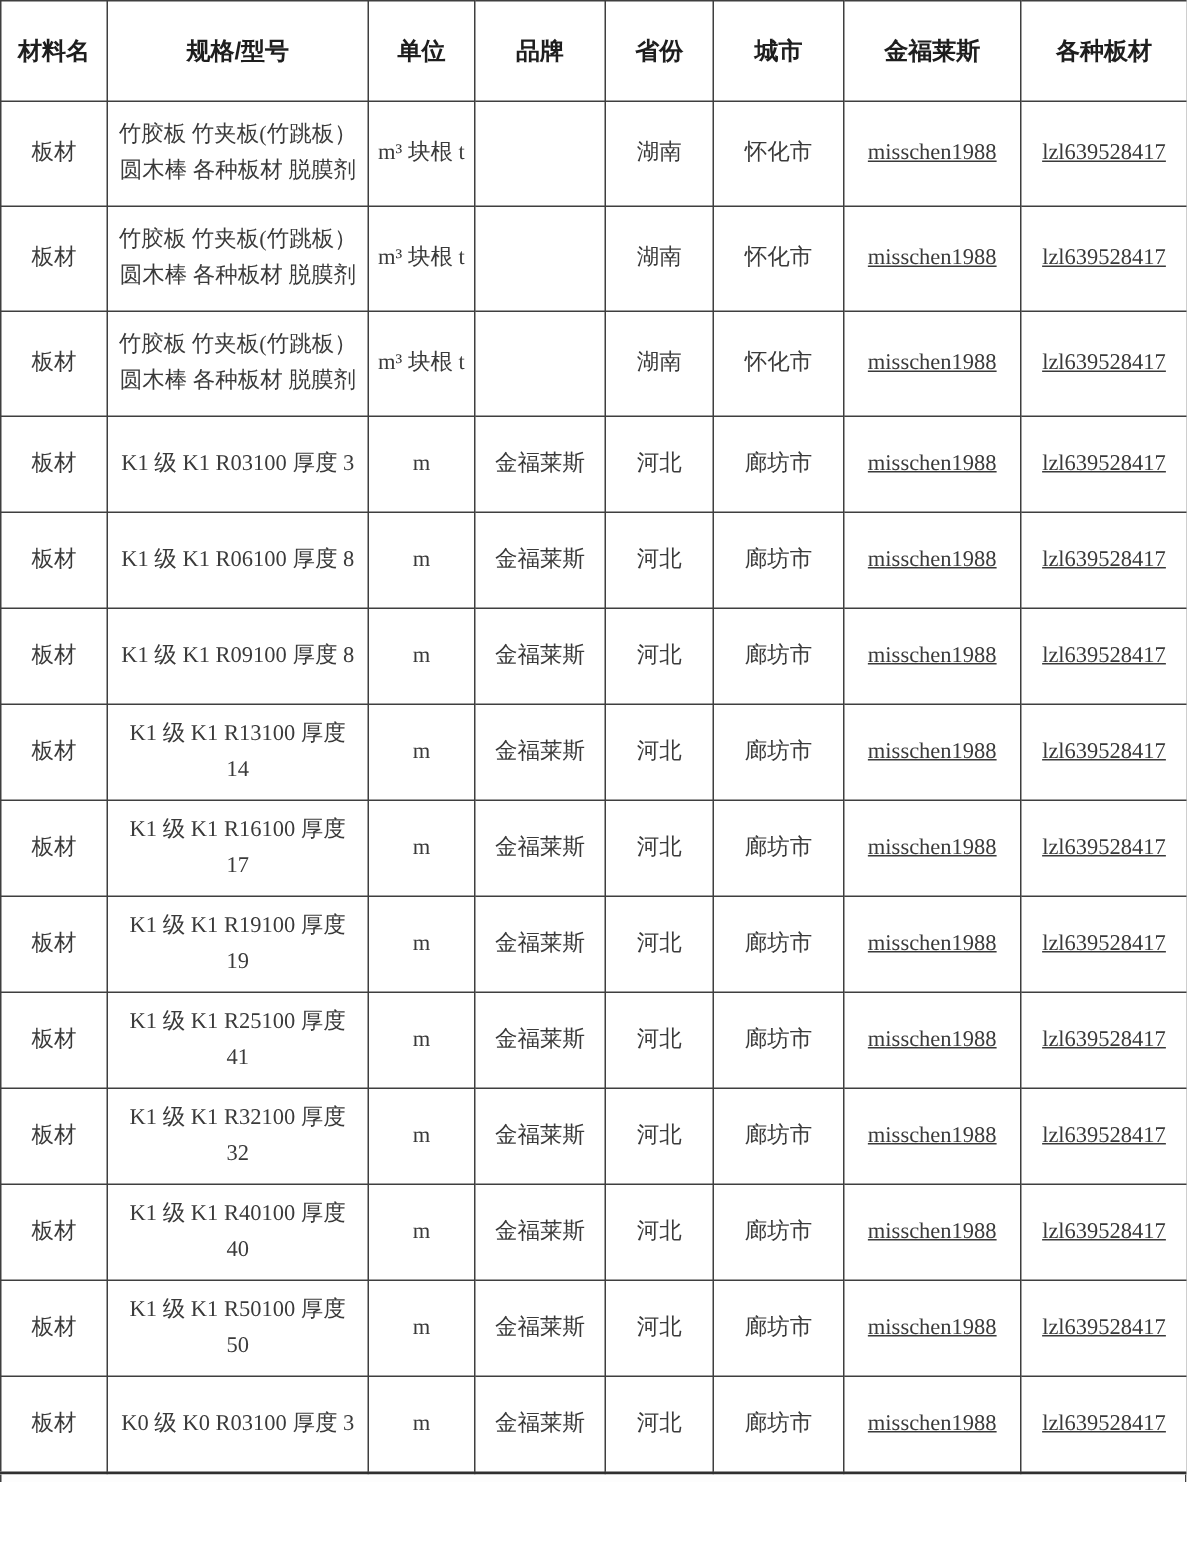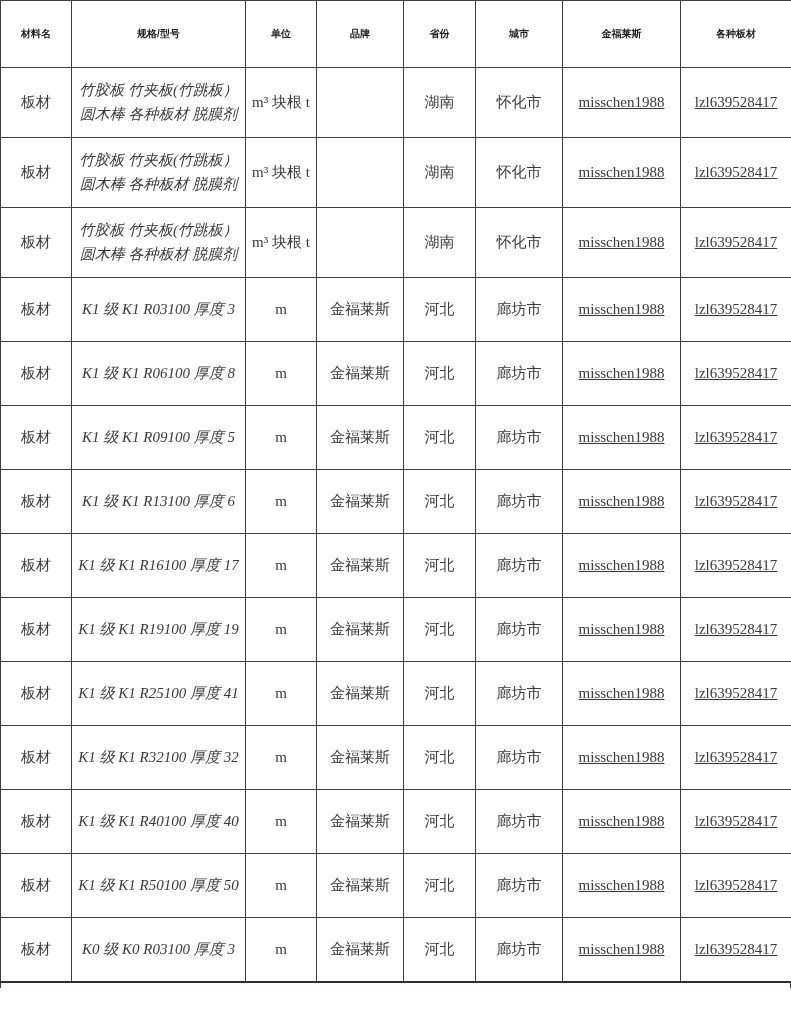--- a/index.html
+++ b/index.html
@@ -23,21 +23,21 @@
     border: 1px solid #3f3f3f;
     text-align: center;
     vertical-align: middle;
     padding: 2px 6px;
     overflow: hidden;
     word-break: break-word;
   }
   table.materials th {
     font-family: "Liberation Sans", "DejaVu Sans", sans-serif;
     font-weight: bold;
-    font-size: 10px;
+    font-size: 16px;
     color: #1e1e1e;
     height: 62px;
   }
   table.materials td {
     font-family: "Liberation Serif", "DejaVu Serif", serif;
     font-size: 15px;
     color: #3a3a3a;
     line-height: 1.55;
   }
   tbody tr {
@@ -47,21 +47,20 @@
     height: 70px;
   }
   td.col-account, td.col-password {
     font-family: "Liberation Sans", "DejaVu Sans", sans-serif;
     font-size: 16px;
     color: #2d2d2d;
     text-decoration: underline;
   }
   td.col-spec {
     padding: 2px 10px;
-    font-style: italic;
   }
   
   .bottom-sliver {
     width: 789px;
     height: 5px;
     border-left: 1px solid #3f3f3f;
     border-right: 1px solid #3f3f3f;
     background: #fdfdfd;
   }
 </style>
@@ -138,31 +137,31 @@
           <td class="col-spec">K1 级 K1 R06100 厚度 8</td>
           <td class="col-unit">m</td>
           <td class="col-brand">金福莱斯</td>
           <td class="col-province">河北</td>
           <td class="col-city">廊坊市</td>
           <td class="col-account">misschen1988</td>
           <td class="col-password">lzl639528417</td>
         </tr>
         <tr>
           <td class="col-material">板材</td>
-          <td class="col-spec">K1 级 K1 R09100 厚度 5</td>
-          <td class="col-unit">m</td>
-          <td class="col-brand">金福莱斯</td>
-          <td class="col-province">河北</td>
-          <td class="col-city">廊坊市</td>
-          <td class="col-account">misschen1988</td>
-          <td class="col-password">lzl639528417</td>
-        </tr>
-        <tr>
-          <td class="col-material">板材</td>
-          <td class="col-spec">K1 级 K1 R13100 厚度 6</td>
+          <td class="col-spec">K1 级 K1 R09100 厚度 8</td>
+          <td class="col-unit">m</td>
+          <td class="col-brand">金福莱斯</td>
+          <td class="col-province">河北</td>
+          <td class="col-city">廊坊市</td>
+          <td class="col-account">misschen1988</td>
+          <td class="col-password">lzl639528417</td>
+        </tr>
+        <tr>
+          <td class="col-material">板材</td>
+          <td class="col-spec">K1 级 K1 R13100 厚度 14</td>
           <td class="col-unit">m</td>
           <td class="col-brand">金福莱斯</td>
           <td class="col-province">河北</td>
           <td class="col-city">廊坊市</td>
           <td class="col-account">misschen1988</td>
           <td class="col-password">lzl639528417</td>
         </tr>
         <tr>
           <td class="col-material">板材</td>
           <td class="col-spec">K1 级 K1 R16100 厚度 17</td>

